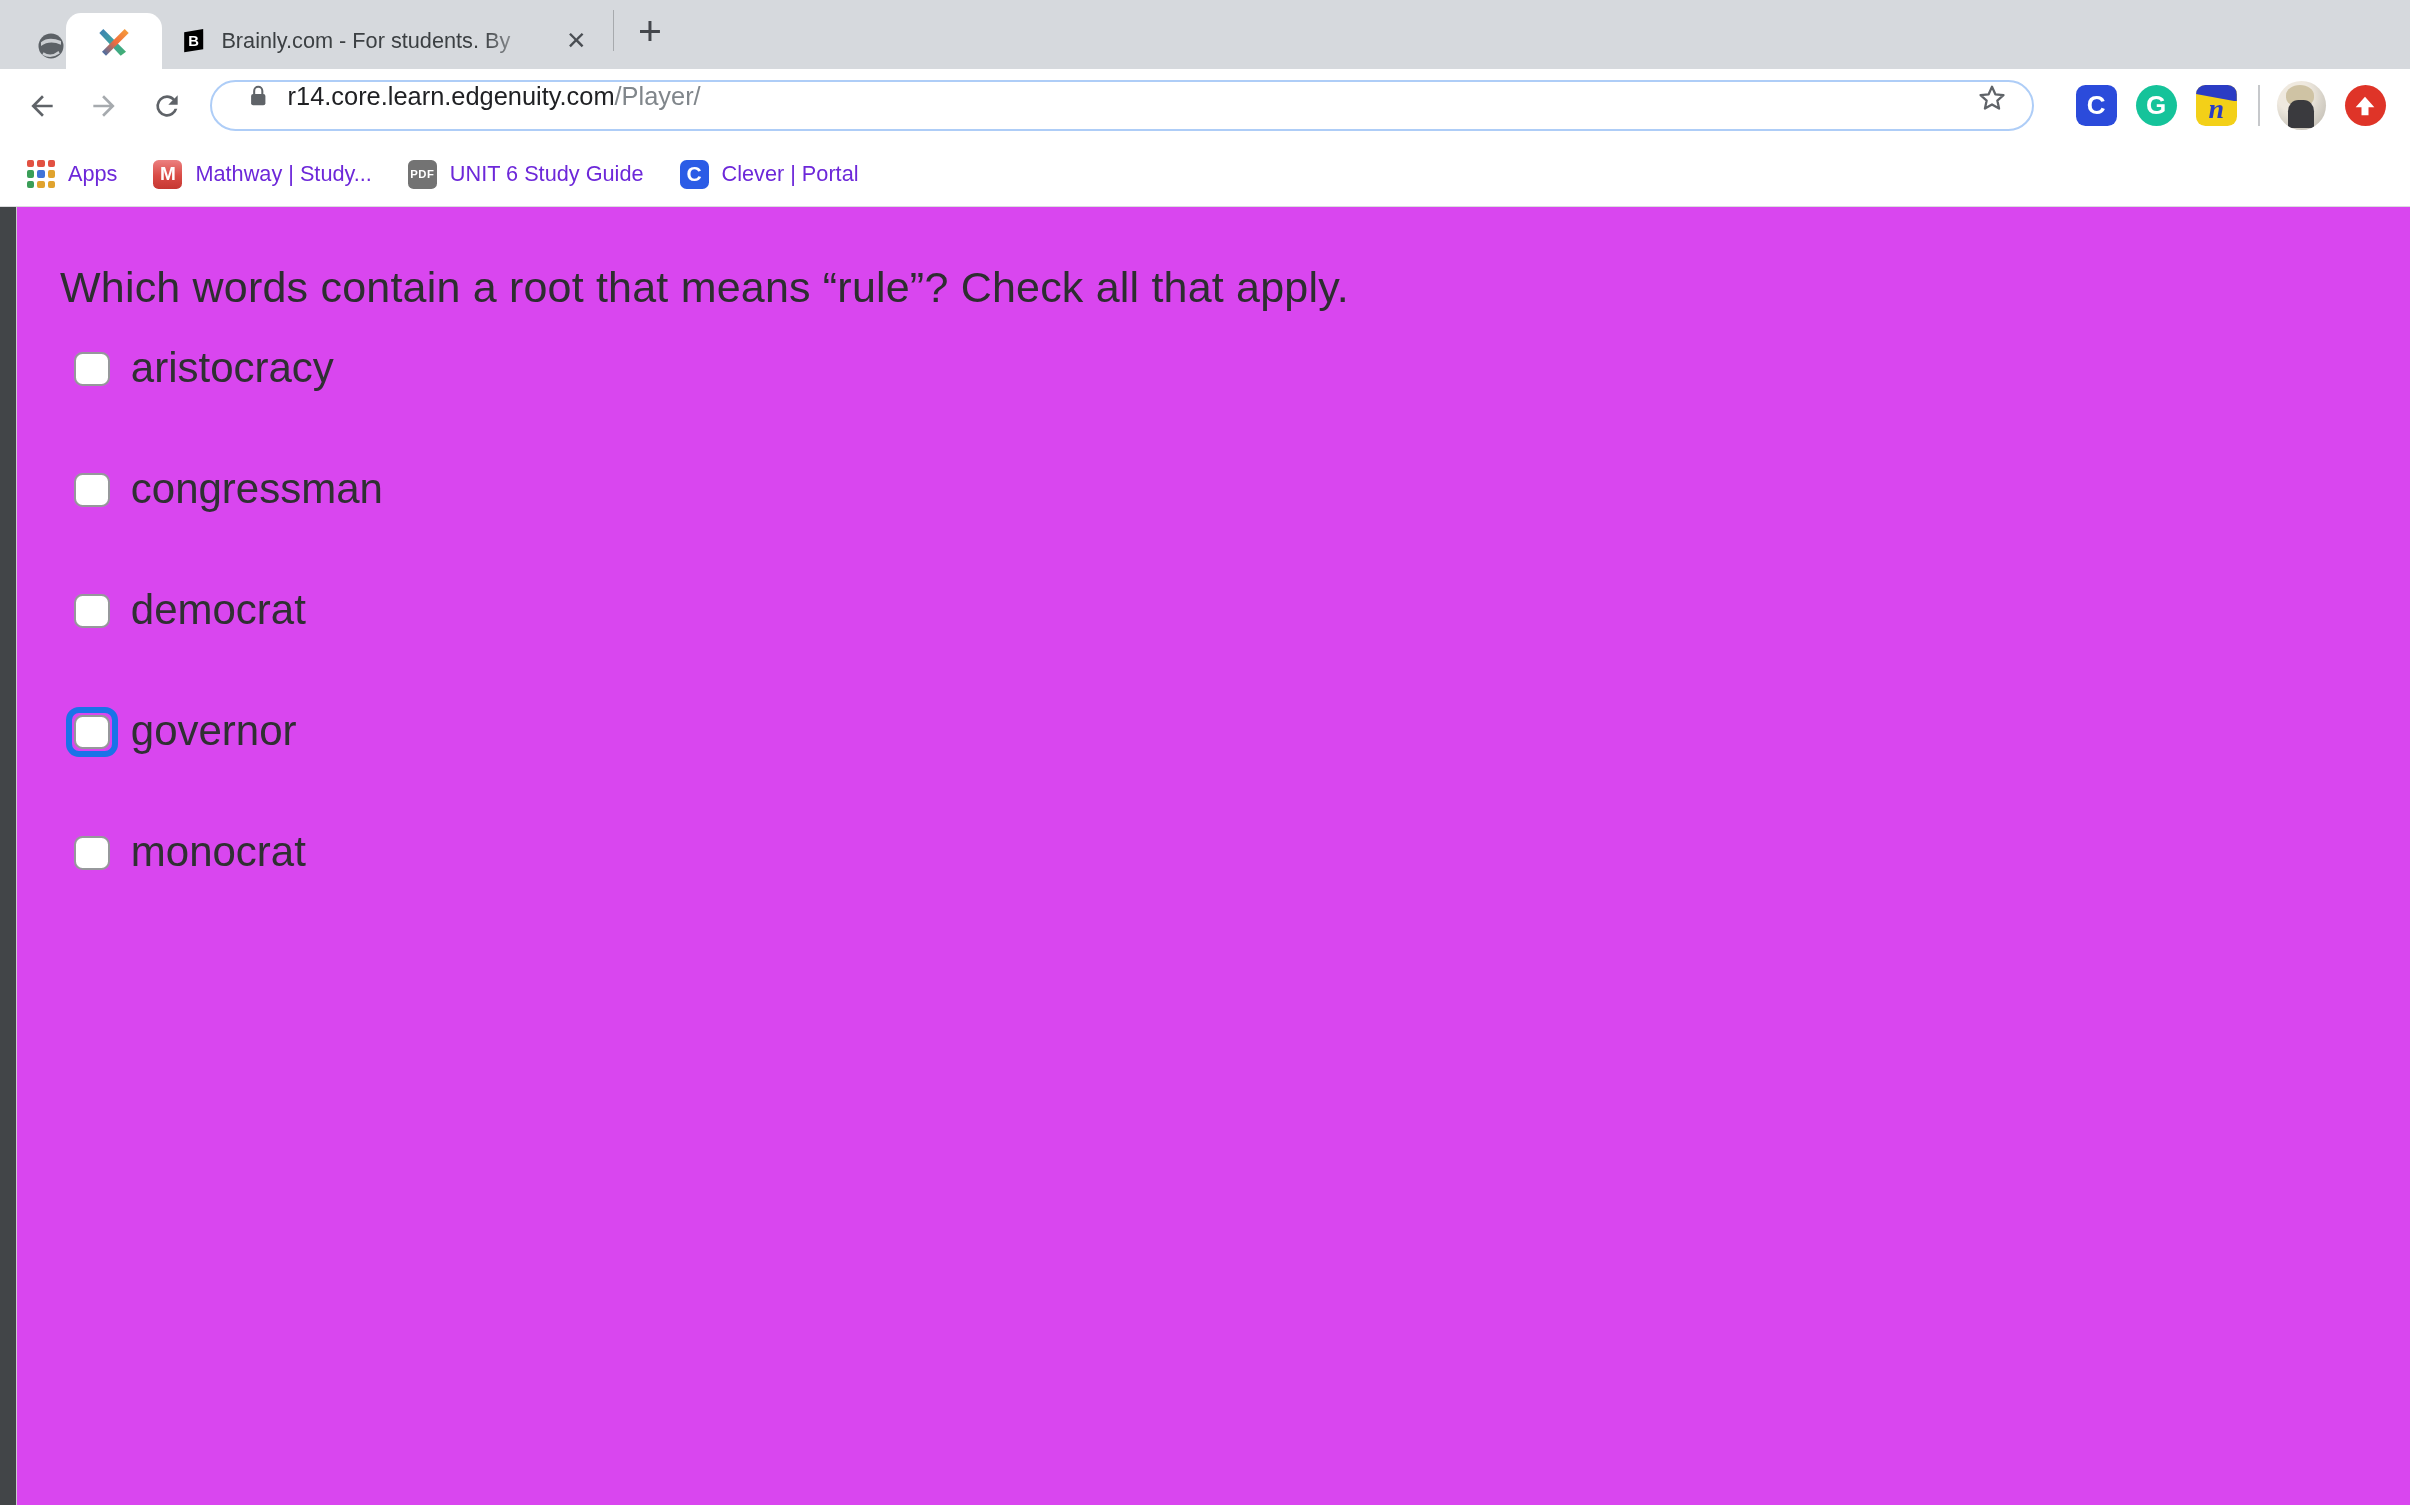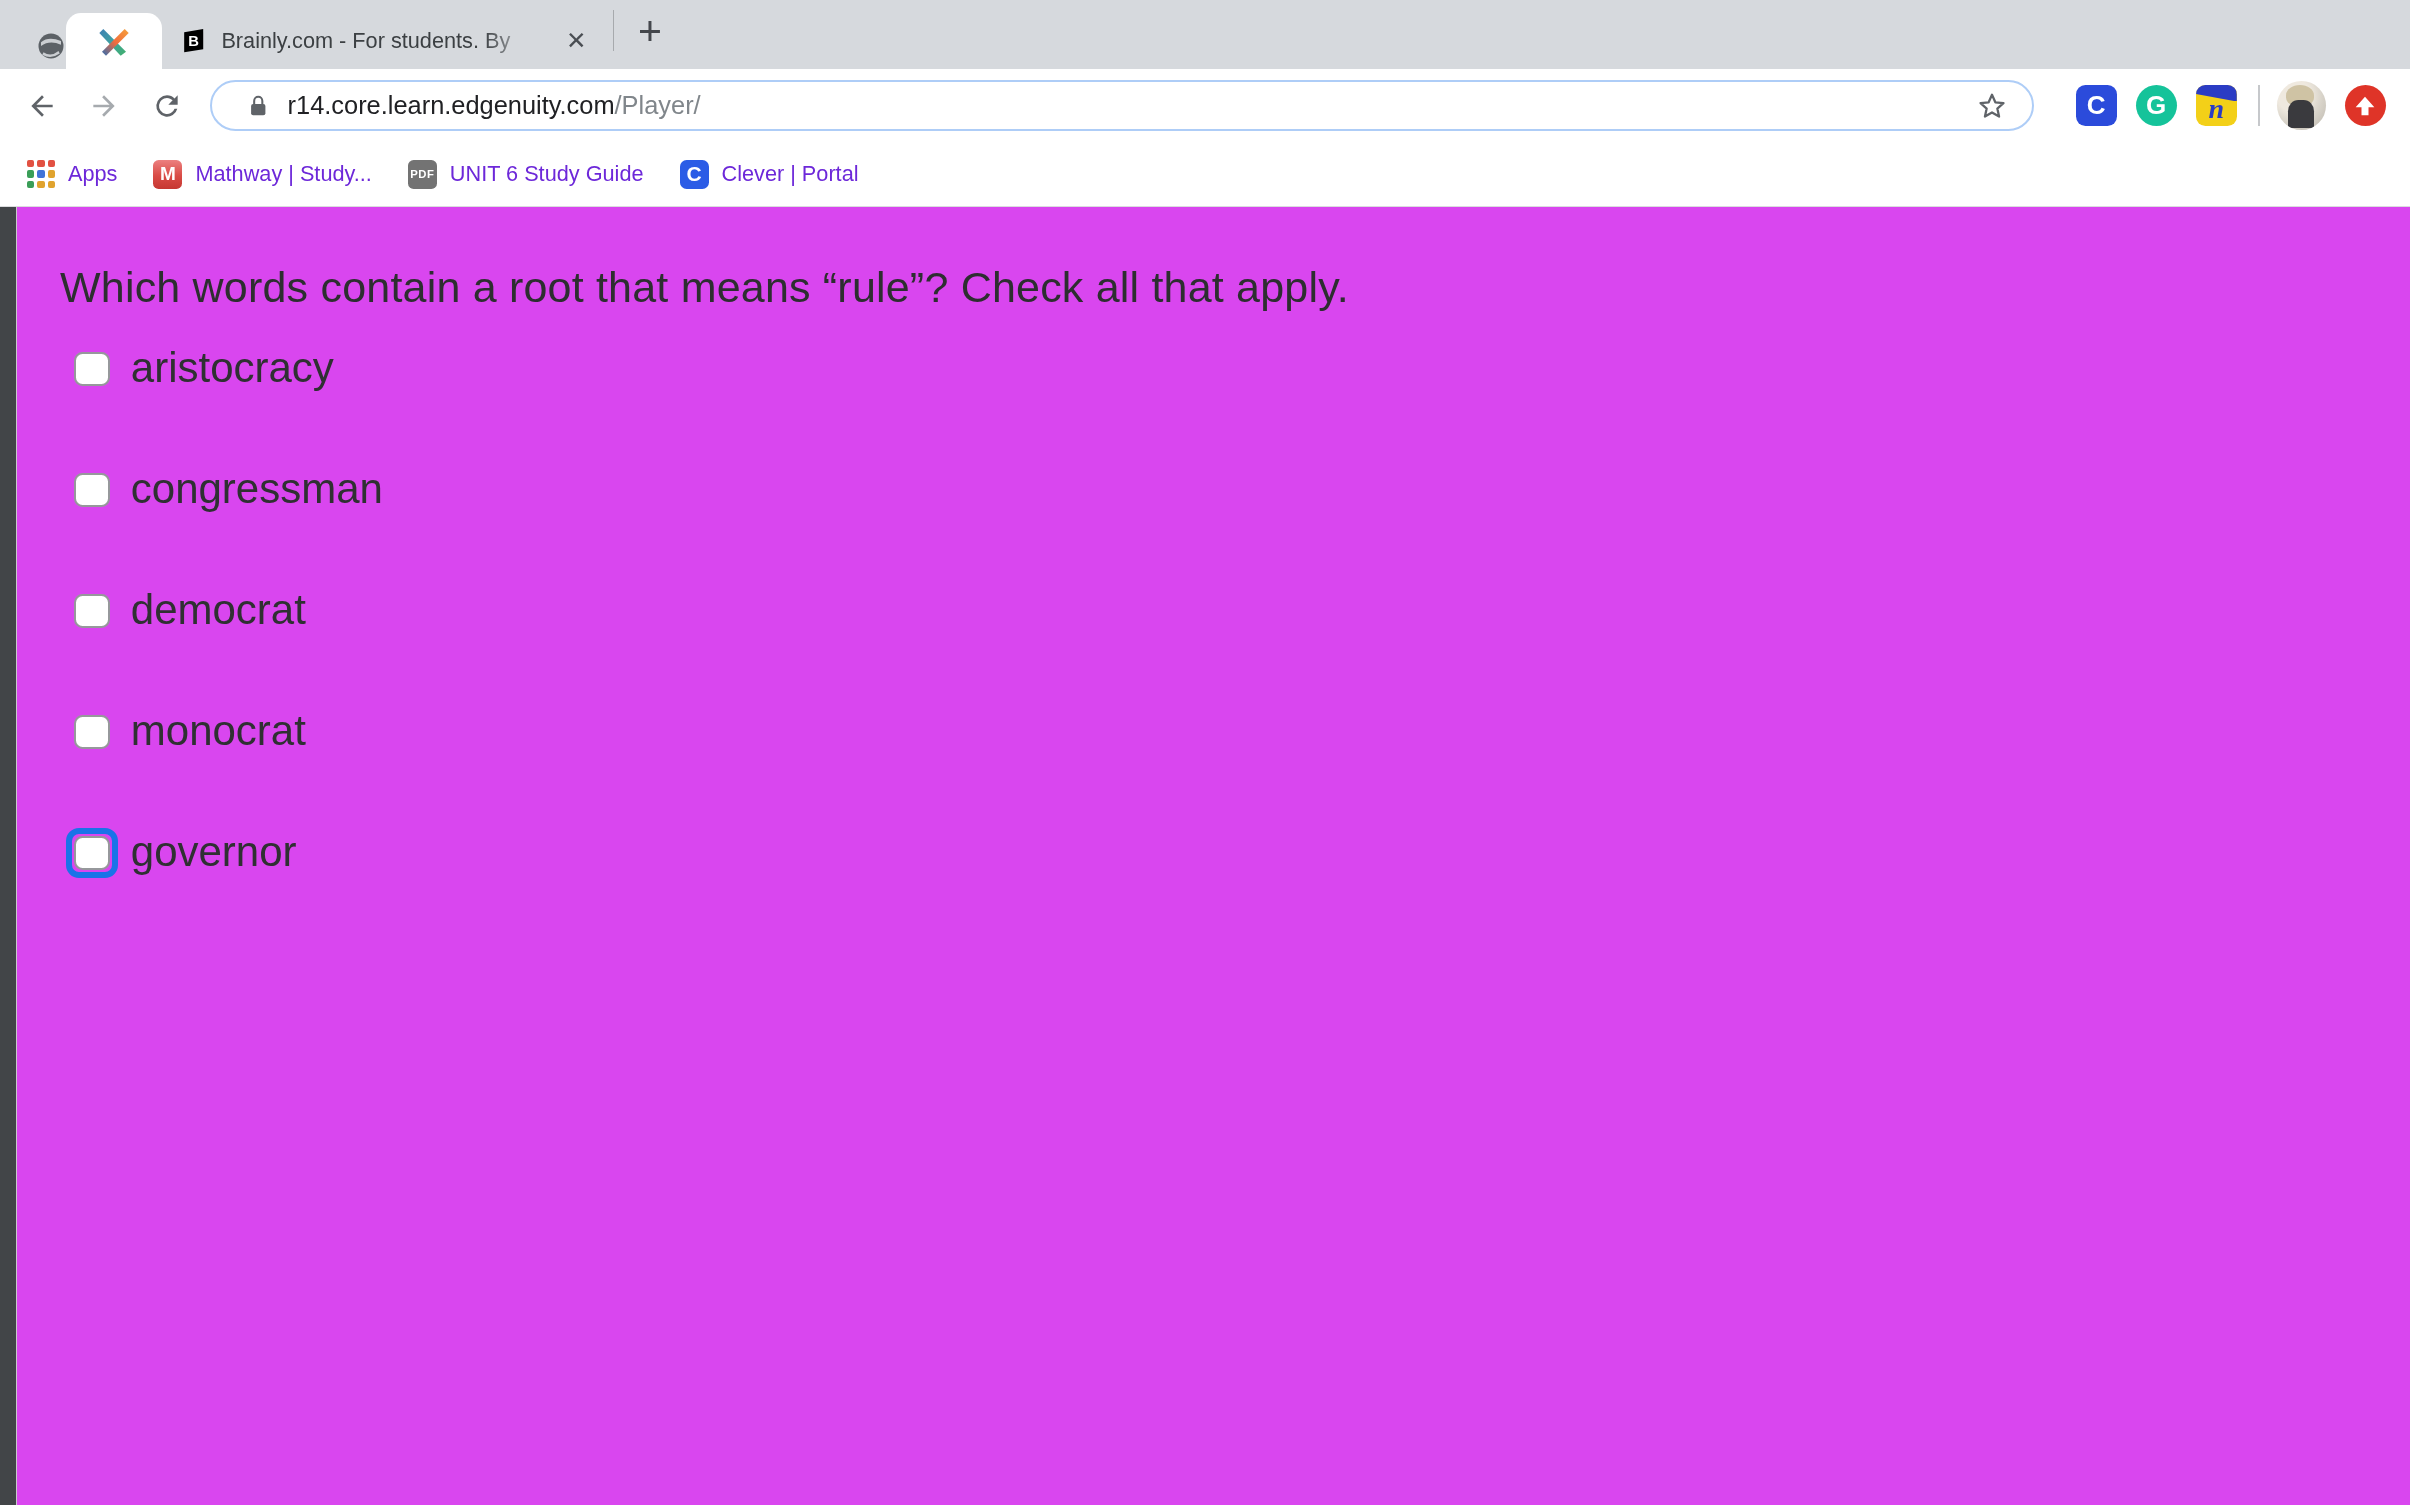--- a/index.html
+++ b/index.html
@@ -47,21 +47,21 @@
 
   
   .toolbar {
     height:73px; background:#ffffff;
     display:flex; align-items:center; padding:0 25.4px 0 22.6px;
   }
   .nav-btn { width:38px; height:38px; display:flex; align-items:center; justify-content:center; margin-right:24.5px; }
   .nav-btn svg { width:32px; height:32px; }
   .omnibox {
     flex:1; height:51px; border:2.8px solid #aecdf7; border-radius:26px;
-    background:#ffffff; display:flex; align-items:center;
+    background:#ffffff; display:flex; 
     padding:0 24.5px 0 34px; margin-right:22.6px; min-width:0;
   }
   .lock-wrap { width:24.5px; height:28px; flex:0 0 auto; margin-right:17px; }
   .url-text { font-size:25.4px; white-space:nowrap; overflow:hidden; flex:1; min-width:0; }
   .url-host { color:#202124; }
   .url-path { color:#80868b; }
   .star-wrap { width:32px; height:32px; flex:0 0 auto; }
   .ext-icon {
     width:41px; height:41px; border-radius:9.4px; margin-left:19px;
     display:flex; align-items:center; justify-content:center; flex:0 0 auto;
@@ -275,28 +275,28 @@
   </label>
 
   <label class="option">
     <span class="cb-outer">
       <span class="checkbox" aria-checked="false"></span>
     </span>
     <span class="option-label">democrat</span>
   </label>
 
 
+  <label class="option focused">
+    <span class="cb-outer">
+      <span class="checkbox" aria-checked="false"></span>
+    </span>
+    <span class="option-label">governor</span>
+  </label>
+
   <label class="option">
     <span class="cb-outer">
       <span class="checkbox" aria-checked="false"></span>
     </span>
     <span class="option-label">monocrat</span>
   </label>
-
-  <label class="option focused">
-    <span class="cb-outer">
-      <span class="checkbox" aria-checked="false"></span>
-    </span>
-    <span class="option-label">governor</span>
-  </label>
 </div>
 </div>
 
 
 </body></html>

